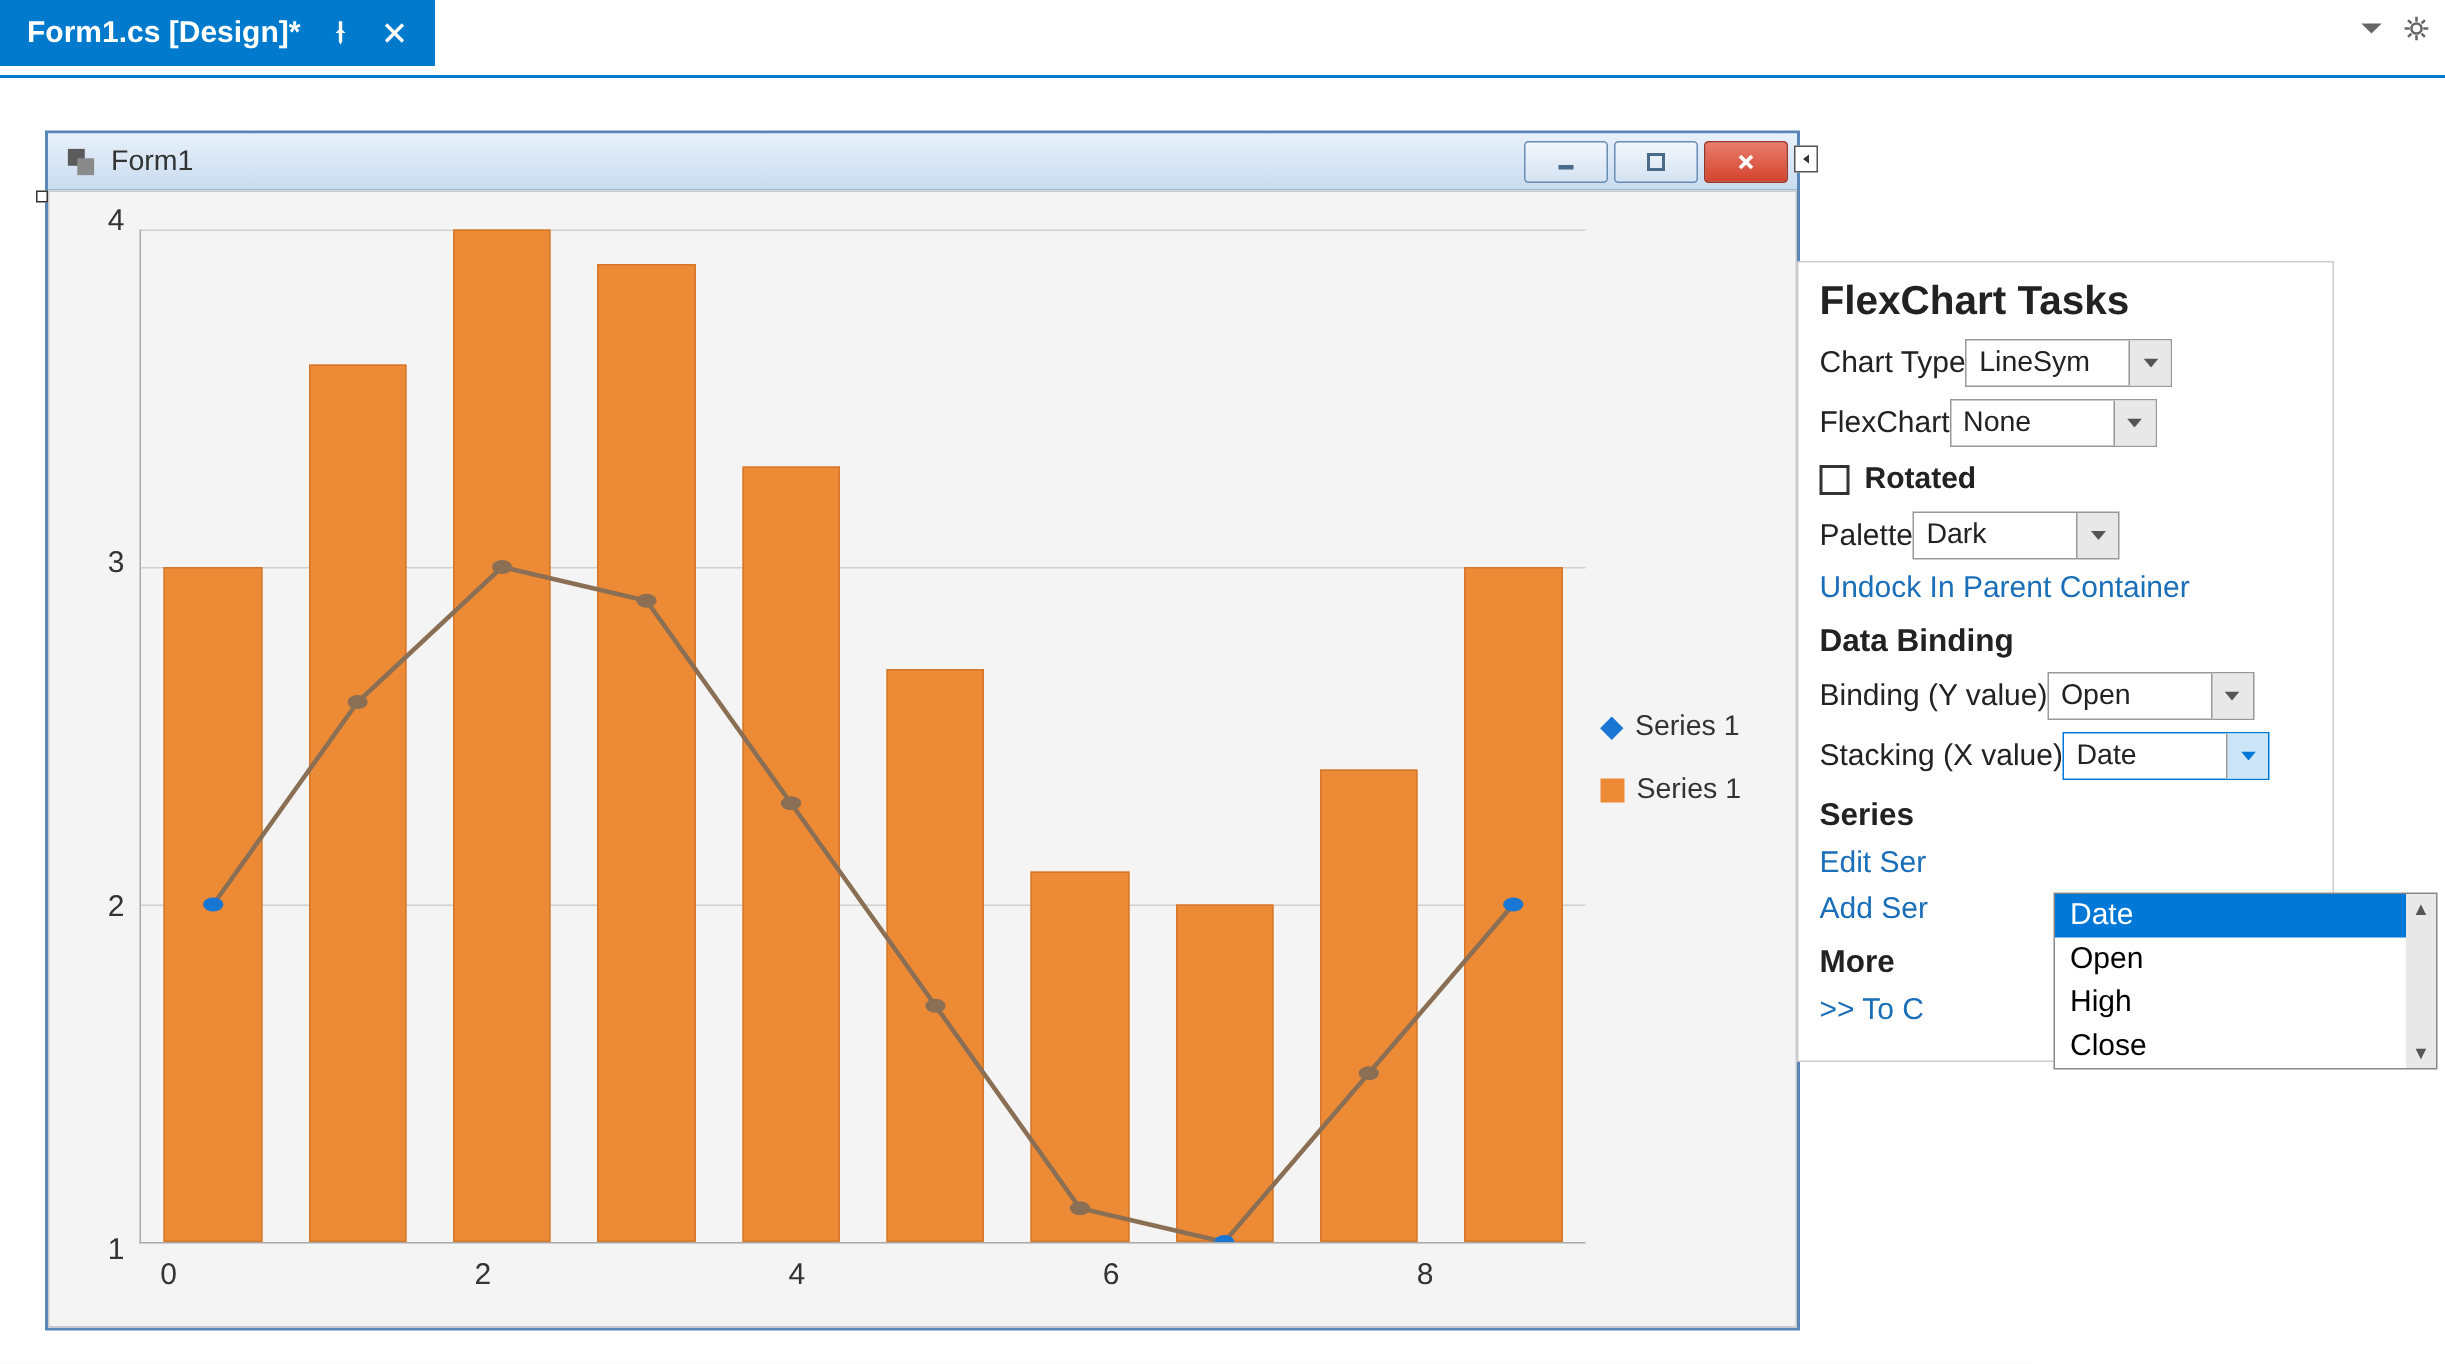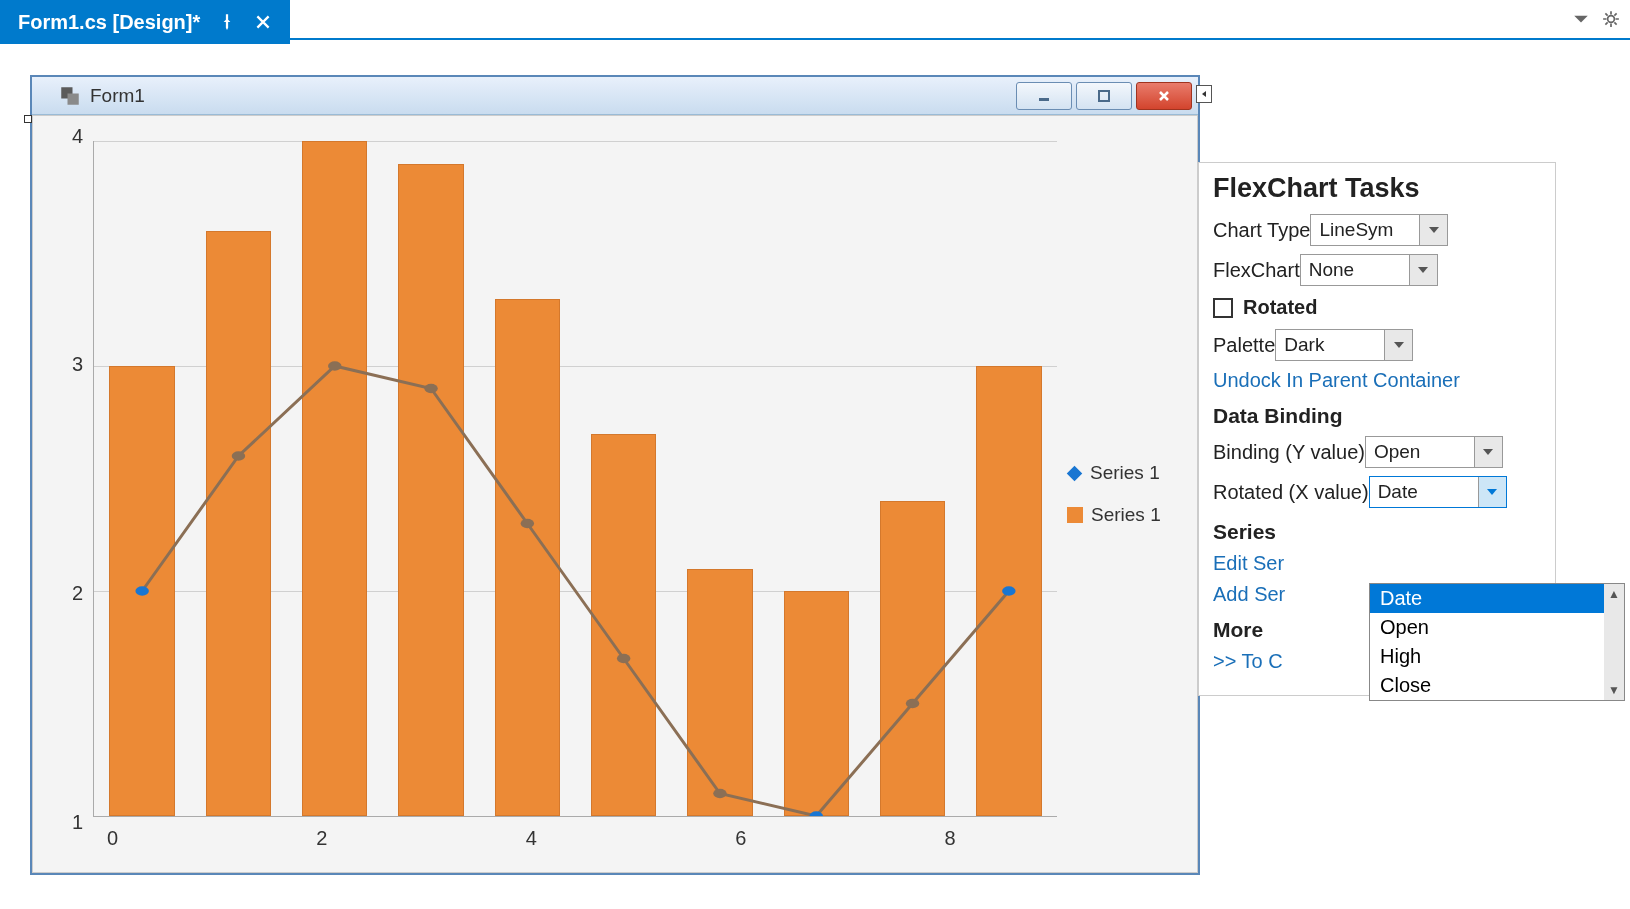--- a/index.html
+++ b/index.html
@@ -5,21 +5,21 @@
     * { box-sizing: border-box; margin: 0; padding: 0; }
     body {
       font-family: 'Segoe UI', Tahoma, sans-serif;
       background: #ffffff;
       width: 1630px;
       height: 909px;
       overflow: hidden;
       position: relative;
     }
     .tab-bar {
-      height: 40px;
+      height: 52px;
       background: #ffffff;
       display: flex;
       align-items: flex-start;
       position: relative;
       border-bottom: 2px solid #007acc;
     }
     .tab {
       background: #007acc;
       color: #ffffff;
       padding: 8px 18px;
@@ -55,21 +55,21 @@
       border: 2px solid #5a87b8;
       background: linear-gradient(#e8f0fb, #d6e5f5);
       box-shadow: 0 0 0 1px #7ba5d6 inset;
       position: relative;
     }
     .title-bar {
       height: 38px;
       background: linear-gradient(#e8f0fb, #c9dcef);
       display: flex;
       align-items: center;
-      padding: 0 6px 0 28px;
+      padding: 0 6px 0 12px;
       border-bottom: 1px solid #9abbd6;
     }
     .form-icon {
       width: 20px;
       height: 20px;
       margin-right: 10px;
     }
     .form-icon svg { width: 100%; height: 100%; }
     .form-title { font-size: 19px; color: #333; }
     .win-buttons {
@@ -495,21 +495,21 @@
         <span class="select-text">Open</span>
         <span class="select-arrow">
             <svg width="10" height="6" viewBox="0 0 10 6">
               <path fill="#555" d="M0 0l5 6 5-6z"></path>
             </svg>
           </span>
       </div>
     </div>
 
     <div class="panel-row">
-      <span class="panel-label">Rotated (X value)</span>
+      <span class="panel-label">Stacking (X value)</span>
       <div class="select-box" style="border-color:#0078d7">
         <span class="select-text">Date</span>
         <span class="select-arrow" style="background:#cde6f7">
             <svg width="10" height="6" viewBox="0 0 10 6">
               <path fill="#0078d7" d="M0 0l5 6 5-6z"></path>
             </svg>
           </span>
       </div>
     </div>
 

